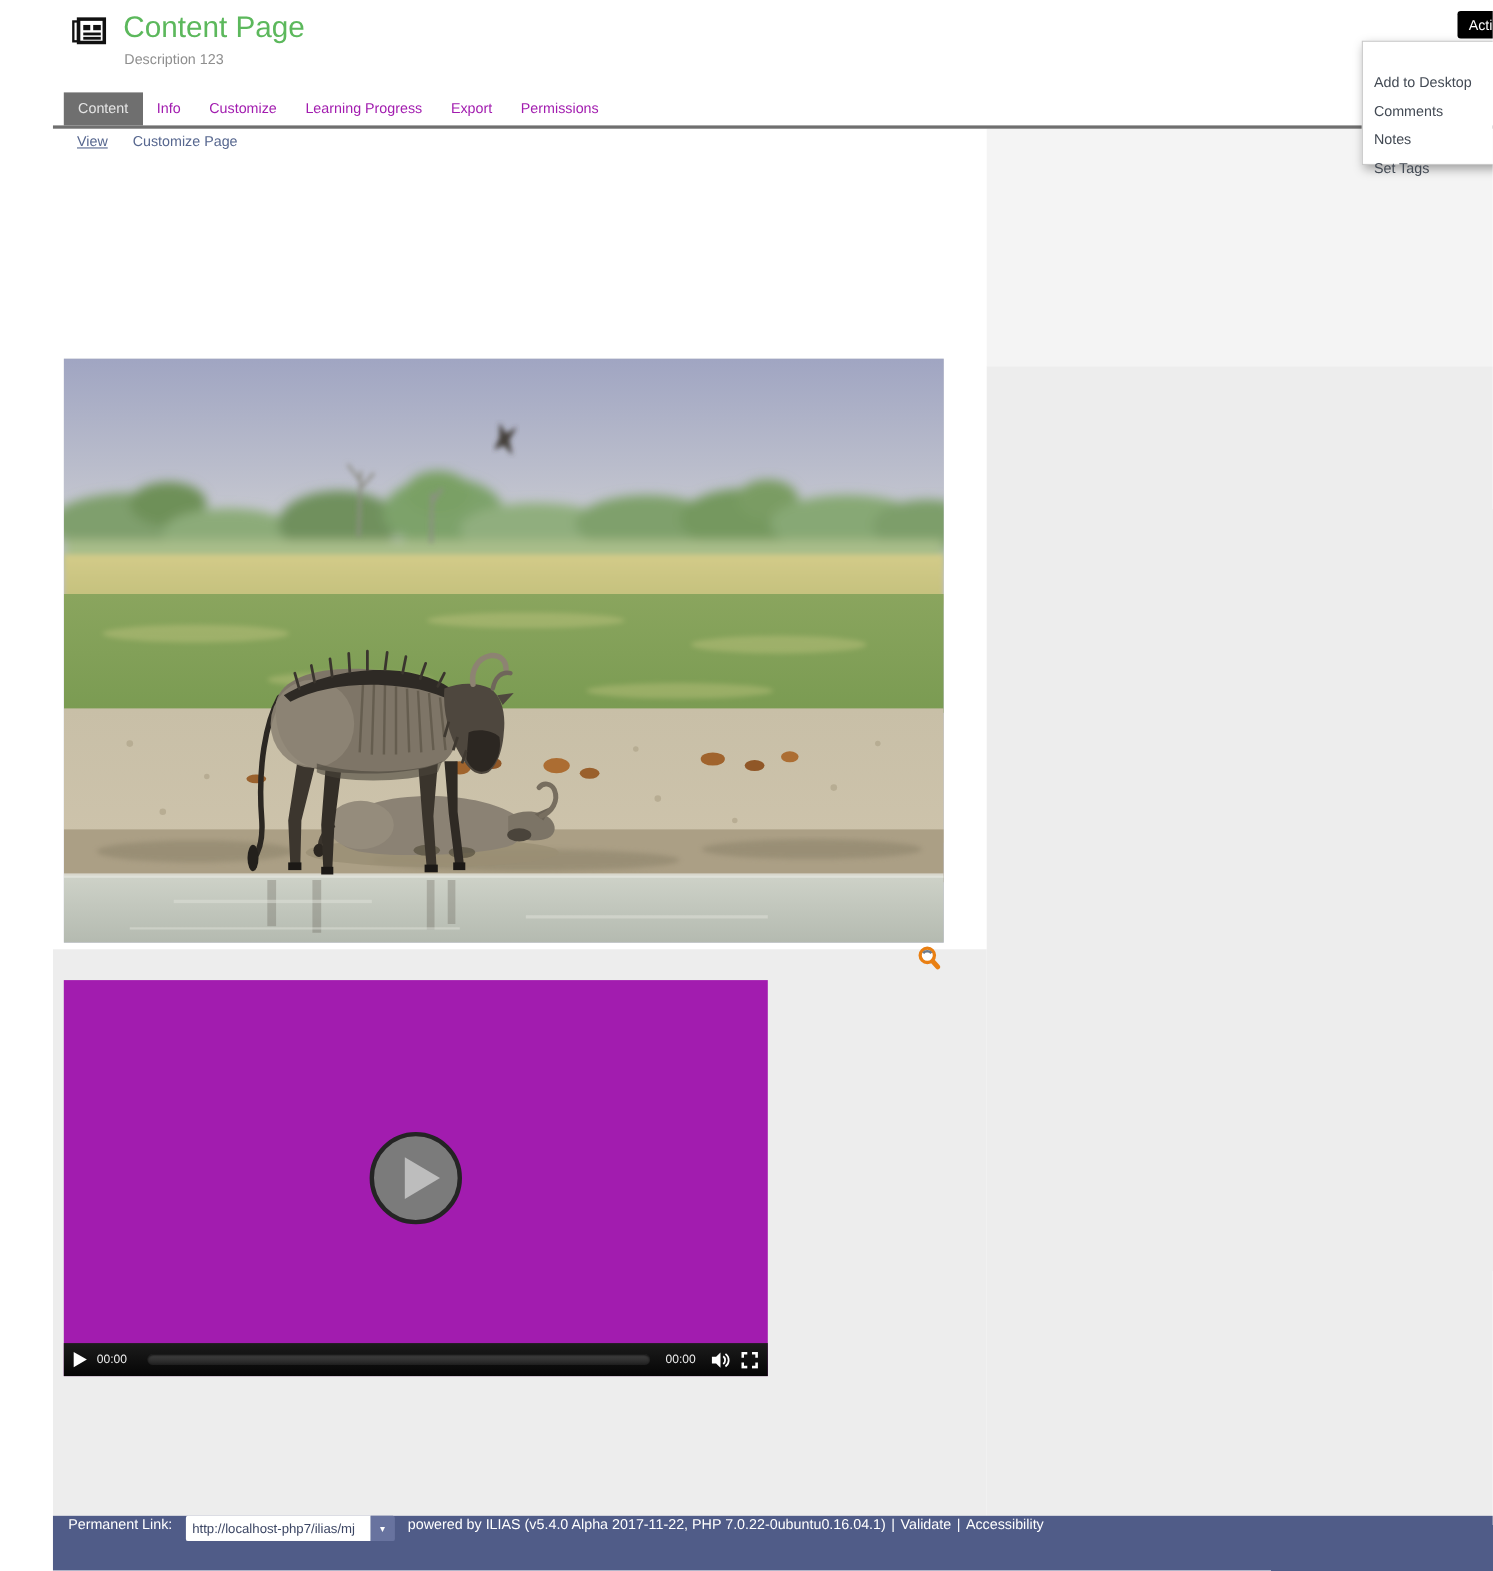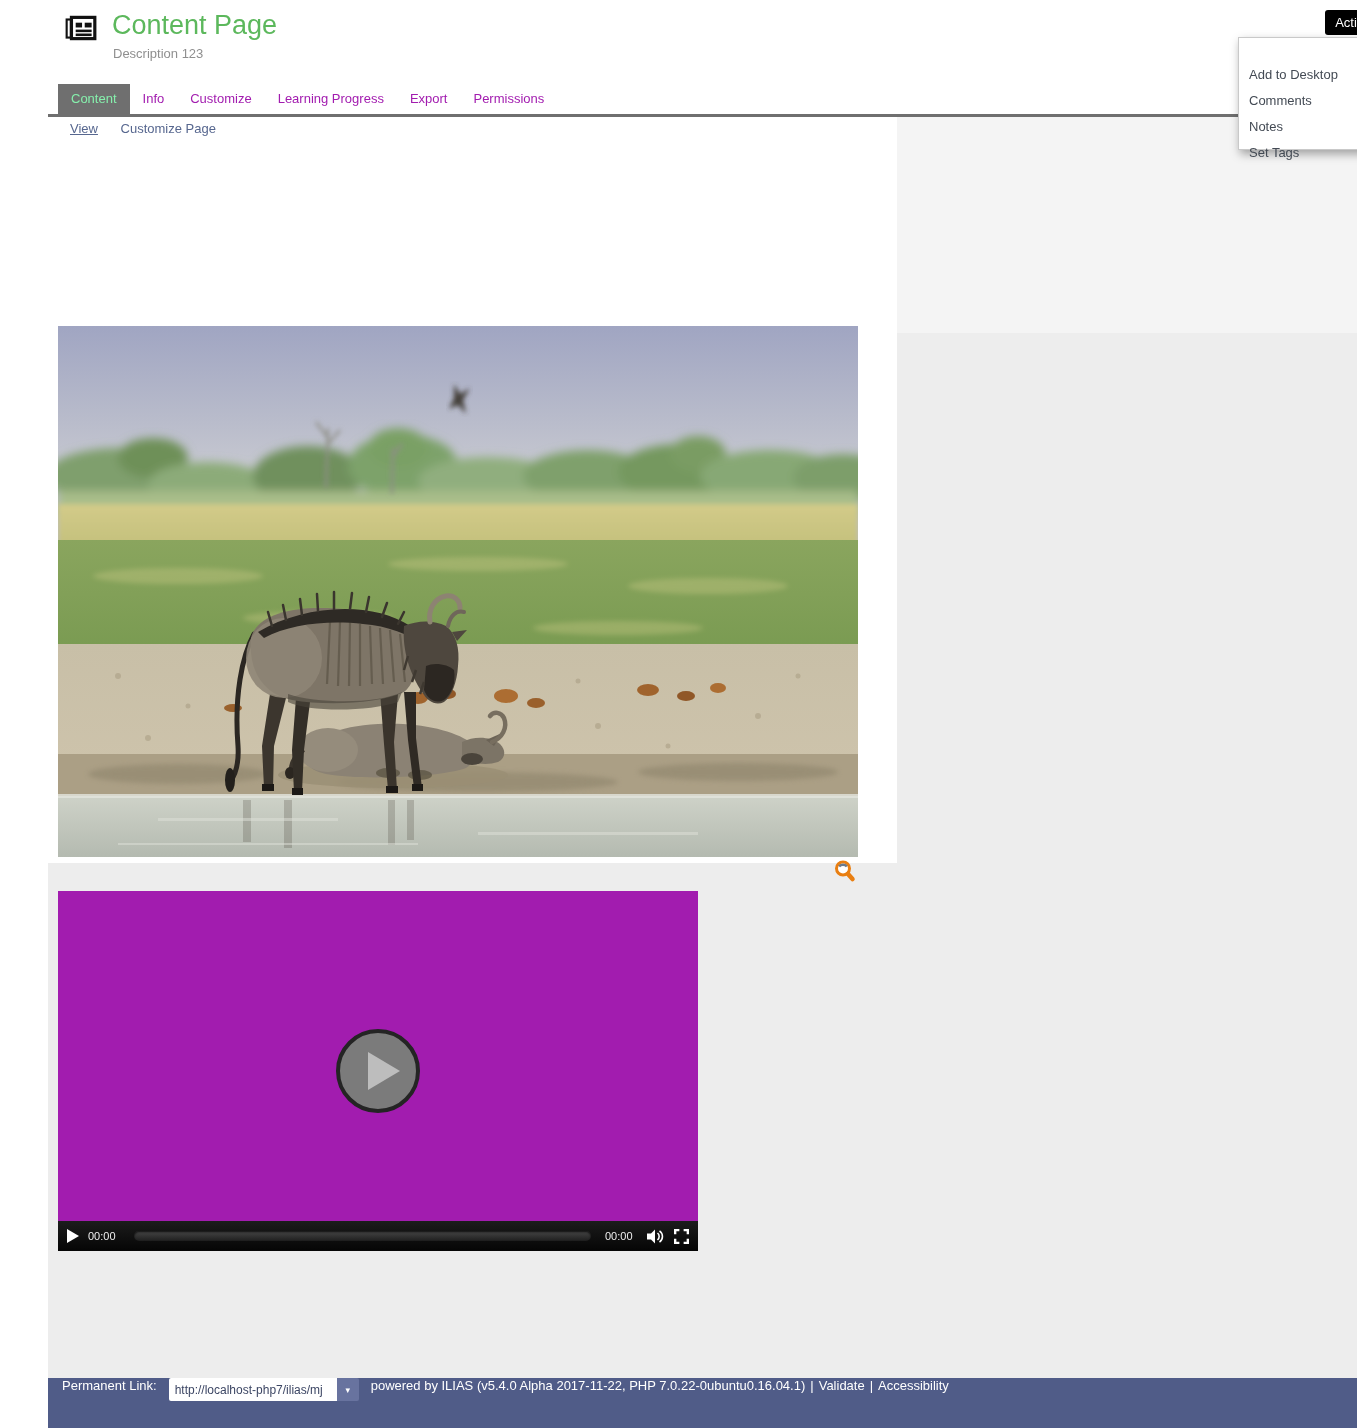--- a/index.html
+++ b/index.html
@@ -17,21 +17,21 @@
   .hdesc{position:absolute;left:65px;top:46px;font-size:13px;color:#8f8f8f;}
 
   .actions-btn{position:absolute;left:1277px;top:10px;width:73px;height:25px;background:#000000;
     border-radius:3px;color:#fff;font-size:13px;display:flex;align-items:center;justify-content:center;
     gap:5px;cursor:pointer;}
   .actions-btn .caret{font-size:10px;line-height:1;}
 
   
   .tabbar{position:absolute;left:10px;top:84px;height:30px;display:flex;}
   .tab{display:inline-block;line-height:30px;padding:0 13px;font-size:13px;color:#a21caf;cursor:pointer;}
-  .tab.active{background:#6f6f6f;color:#86efac;}
+  .tab.active{background:#6f6f6f;color:#e5e5e5;}
   .tab-underline{position:absolute;left:0;top:114px;width:1357px;height:3px;background:#6f6f6f;}
   .subtabs{position:absolute;left:22px;top:121px;font-size:13px;}
   .subtab{color:#57678f;margin-right:19px;cursor:pointer;text-decoration:none;}
   .subtab.active{text-decoration:underline;text-align:right;}
 
   
   .menu{position:absolute;left:1190px;top:37px;width:162px;height:113px;background:#fff;
     border:1px solid #c9c9c9;box-shadow:2px 4px 9px rgba(0,0,0,.35);z-index:50;padding-top:24px;box-sizing:border-box;}
   .menu-item{display:block;line-height:26px;padding-left:10px;font-size:13px;color:#434a54;cursor:pointer;}
 

